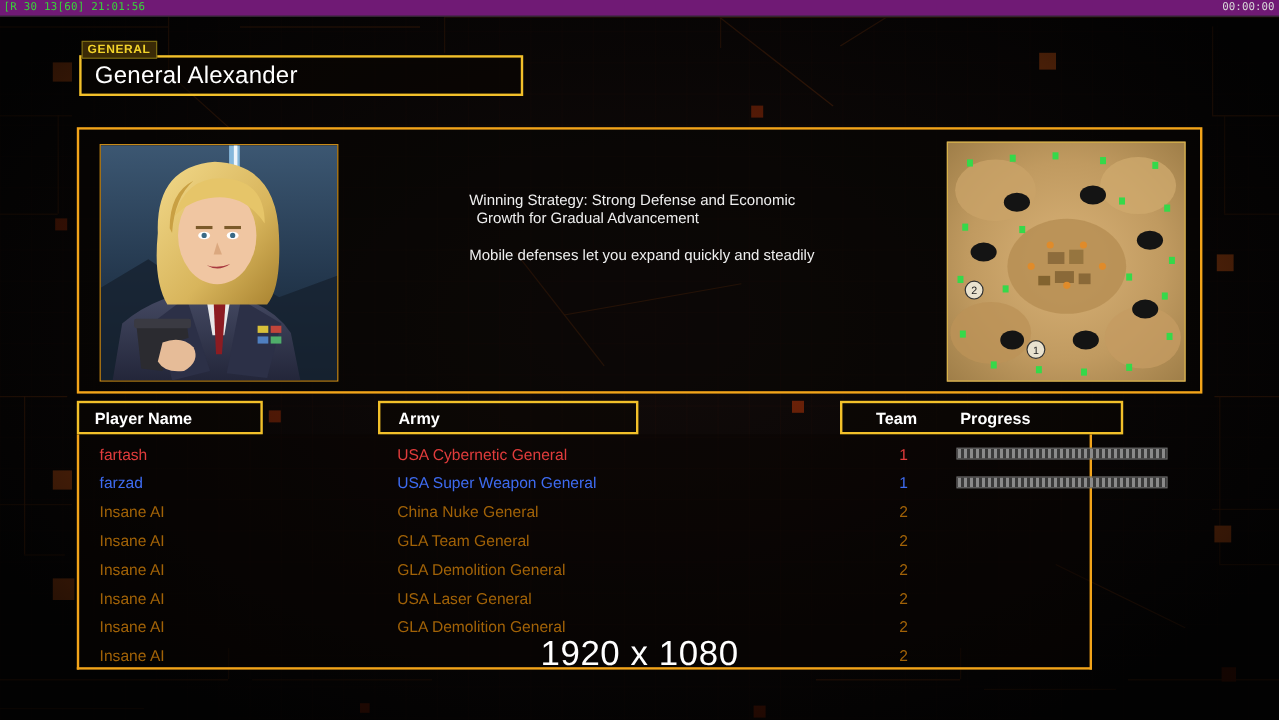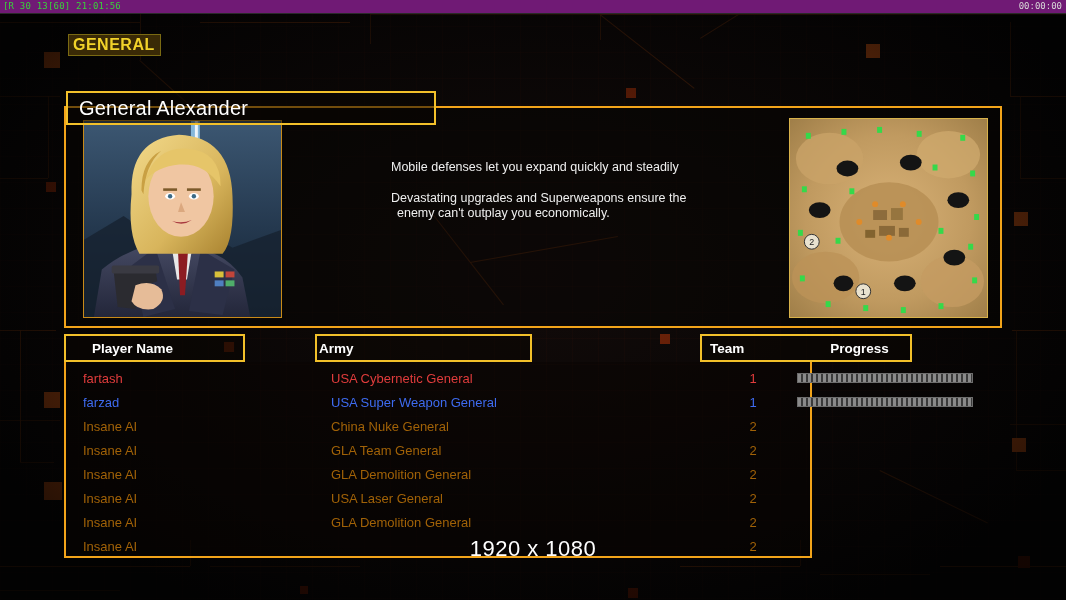--- a/index.html
+++ b/index.html
@@ -58,35 +58,34 @@
   }
   .topbar .right {
     position: absolute; right: 4px; top: 1px;
     font-family: "DejaVu Sans Mono", monospace;
     font-size: 9px; color: #d8d8d8;
   }
 
   
   .gen-tag {
     position: absolute; left: 68px; top: 34px;
-    font-size: 16px; font-weight: bold; color: #f2d32a;
+    font-size: 10px; font-weight: bold; color: #f2d32a;
     letter-spacing: .5px;
     background: #3a2a06;
     padding: 1px 5px 1px 4px;
     border: 1px solid #7a6a12;
     z-index: 20;
   }
   .gen-box {
     position: absolute; left: 66px; top: 46px; width: 370px; height: 34px;
     border: 2px solid #f2c02a;
     background: rgba(10,6,2,0.55);
     display: flex; align-items: center;
     padding-left: 11px;
     z-index: 19;
-    margin-top: 45px;
   }
   .gen-box .name { font-size: 20px; color: #ffffff; letter-spacing: .2px; }
 
   
   .panel {
     position: absolute; left: 64px; top: 106px; width: 938px; height: 222px;
     border: 2px solid #f2a41a;
     background: rgba(8,5,3,0.55);
     z-index: 18;
   }
@@ -116,27 +115,27 @@
 
   
   .tbl-head { position: absolute; left: 64px; top: 334px; width: 938px; height: 28px; z-index: 18; }
   .hdr-cell {
     position: absolute; top: 0; height: 28px;
     border: 2px solid #f2c02a;
     background: rgba(10,6,2,0.5);
     display: flex; align-items: center;
     color: #fff; font-size: 13.5px; font-weight: bold;
   }
-  .hdr-name { left: 0; width: 181px; padding-left: 26px; }
-  .hdr-army { left: 251px; width: 217px; padding-left: 2px; }
-  .hdr-teamprog { left: 636px; width: 212px; padding-left: 8px; gap: 36px; }
-  .hdr-teamprog .t2 { margin-left: 50px; }
+  .hdr-name { left: 0; width: 155px; padding-left: 13px; }
+  .hdr-army { left: 251px; width: 217px; padding-left: 15px; }
+  .hdr-teamprog { left: 636px; width: 236px; padding-left: 28px; }
+  .hdr-teamprog .t2 { margin-left: 36px; }
 
   .tbl-body {
-    position: absolute; left: 64px; top: 362px; width: 748px; height: 196px;
+    position: absolute; left: 64px; top: 362px; width: 846px; height: 196px;
     border: 2px solid #f2a41a;
     border-top: none;
     background: rgba(8,5,3,0.45);
     z-index: 18;
   }
   .row { position: relative; height: 24px; }
   .cell { position: absolute; top: 0; height: 24px; display: flex; align-items: center; font-size: 13px; }
   .c-name { left: 17px; width: 230px; }
   .c-army { left: 265px; width: 340px; }
   .c-team { left: 672px; width: 30px; justify-content: center; }
@@ -145,21 +144,21 @@
     width: 176px; height: 10px;
     background: repeating-linear-gradient(90deg, #8a8a8a 0 3px, #3a3a3a 3px 5px);
     border: 1px solid #6d6d6d;
   }
   .c-name, .c-army, .c-team { color: #a16207; }
 
   
   .res {
     position: absolute; left: 0; right: 0; bottom: 38px;
     text-align: center;
-    font-size: 22px; color: #ffffff;
+    font-size: 29px; color: #ffffff;
     z-index: 30;
     letter-spacing: .5px;
   }
 </style>
 </head>
 <body>
 
 <div id="screen">
 
   <div class="bg-layer">
@@ -290,25 +289,25 @@
         <path d="M89 101 Q99 107 109 100 Q99 104 89 101 Z" fill="#a8393f"></path>
 
         <path d="M30 152 L72 148 L74 162 L56 168 L52 190 L34 188 Z" fill="#2b2b30"></path>
         <rect x="28" y="146" width="48" height="8" rx="2" fill="#3a3a42"></rect>
         <path d="M52 166 Q68 160 78 170 Q84 182 70 190 Q54 192 48 182 Z" fill="#e6bc98"></path>
       </svg>
     </div>
 
     <div class="strategy">
       <p>
-        <span>Mobile defenses let you expand quickly and steadily</span>
+        <span>Winning Strategy: Strong Defense and Economic</span>
+        <span class="ind">Growth for Gradual Advancement</span>
       </p>
       <p>
-        <span>Devastating upgrades and Superweapons ensure the</span>
-        <span class="ind">enemy can't outplay you economically.</span>
+        <span>Mobile defenses let you expand quickly and steadily</span>
       </p>
     </div>
 
     <div class="minimap">
       <svg viewBox="0 0 199 200" preserveAspectRatio="none">
         <defs>
           <radialGradient id="sand" cx="50%" cy="50%" r="70%">
             <stop offset="0%" stop-color="#d9b277"></stop>
             <stop offset="60%" stop-color="#c09a60"></stop>
             <stop offset="100%" stop-color="#a07f49"></stop>

